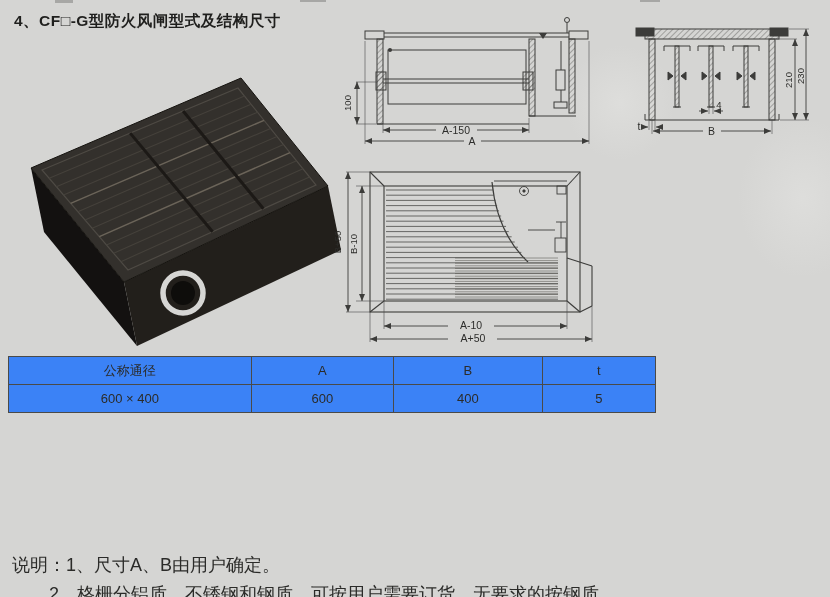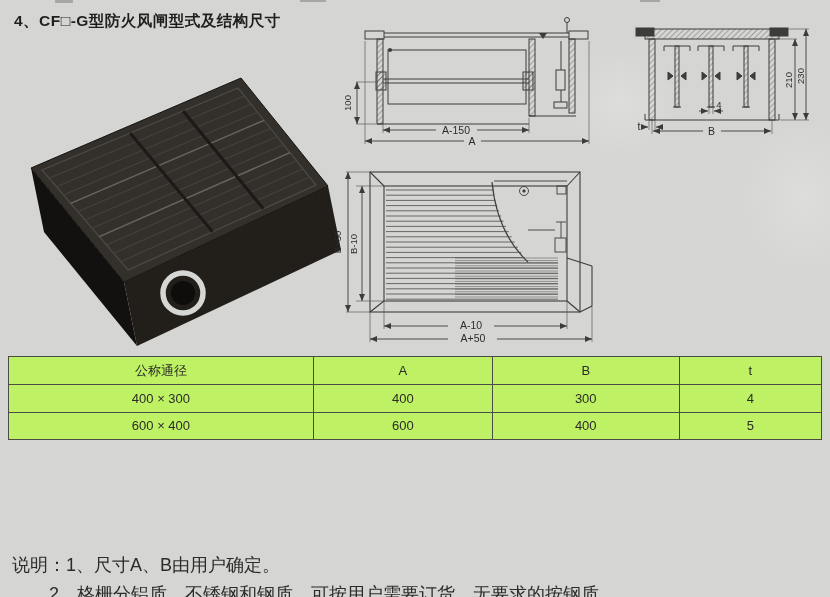--- a/index.html
+++ b/index.html
@@ -12,22 +12,22 @@
   }
   .title{
     position:absolute;left:14px;top:11px;
     font-size:15.5px;font-weight:bold;color:#1f1f1d;letter-spacing:.5px;
   }
   .abs{position:absolute;}
   svg{display:block;overflow:visible;}
   svg text{font-family:"Liberation Sans",sans-serif;font-size:9.5px;fill:#2c2c2a;}
   svg text.big{font-size:10.5px;}
   .dim-table{
-    position:absolute;left:8px;top:356px;width:814px;
-    border-collapse:collapse;table-layout:fixed;background:#bef264;
+    position:absolute;left:8px;top:356px;width:648px;
+    border-collapse:collapse;table-layout:fixed;background:#3b82f6;
   }
   .dim-table th,.dim-table td{
     border:1.6px solid #4a4a48;text-align:center;vertical-align:middle;
     font-size:13px;font-weight:normal;color:#2b2b29;height:26.5px;padding:0;
   }
   .dim-table th{height:27px;}
   .notes{position:absolute;left:12px;top:551px;font-size:18px;line-height:1.6;color:#2b2b29;}
   .note2{margin-left:37px;}
   .speck{position:absolute;background:rgba(50,50,48,.28);}
   .blob{position:absolute;border-radius:50%;
@@ -301,26 +301,20 @@
     <thead>
         <tr>
           <th>公称通径</th>
           <th>A</th>
           <th>B</th>
           <th>t</th>
         </tr>
       </thead>
     <tbody>
         <tr>
-          <td>400 × 300</td>
-          <td>400</td>
-          <td>300</td>
-          <td>4</td>
-        </tr>
-        <tr>
           <td>600 × 400</td>
           <td>600</td>
           <td>400</td>
           <td>5</td>
         </tr>
       </tbody>
   </table>
 
   <div class="notes">
     <div>说明：1、尺寸A、B由用户确定。</div>

